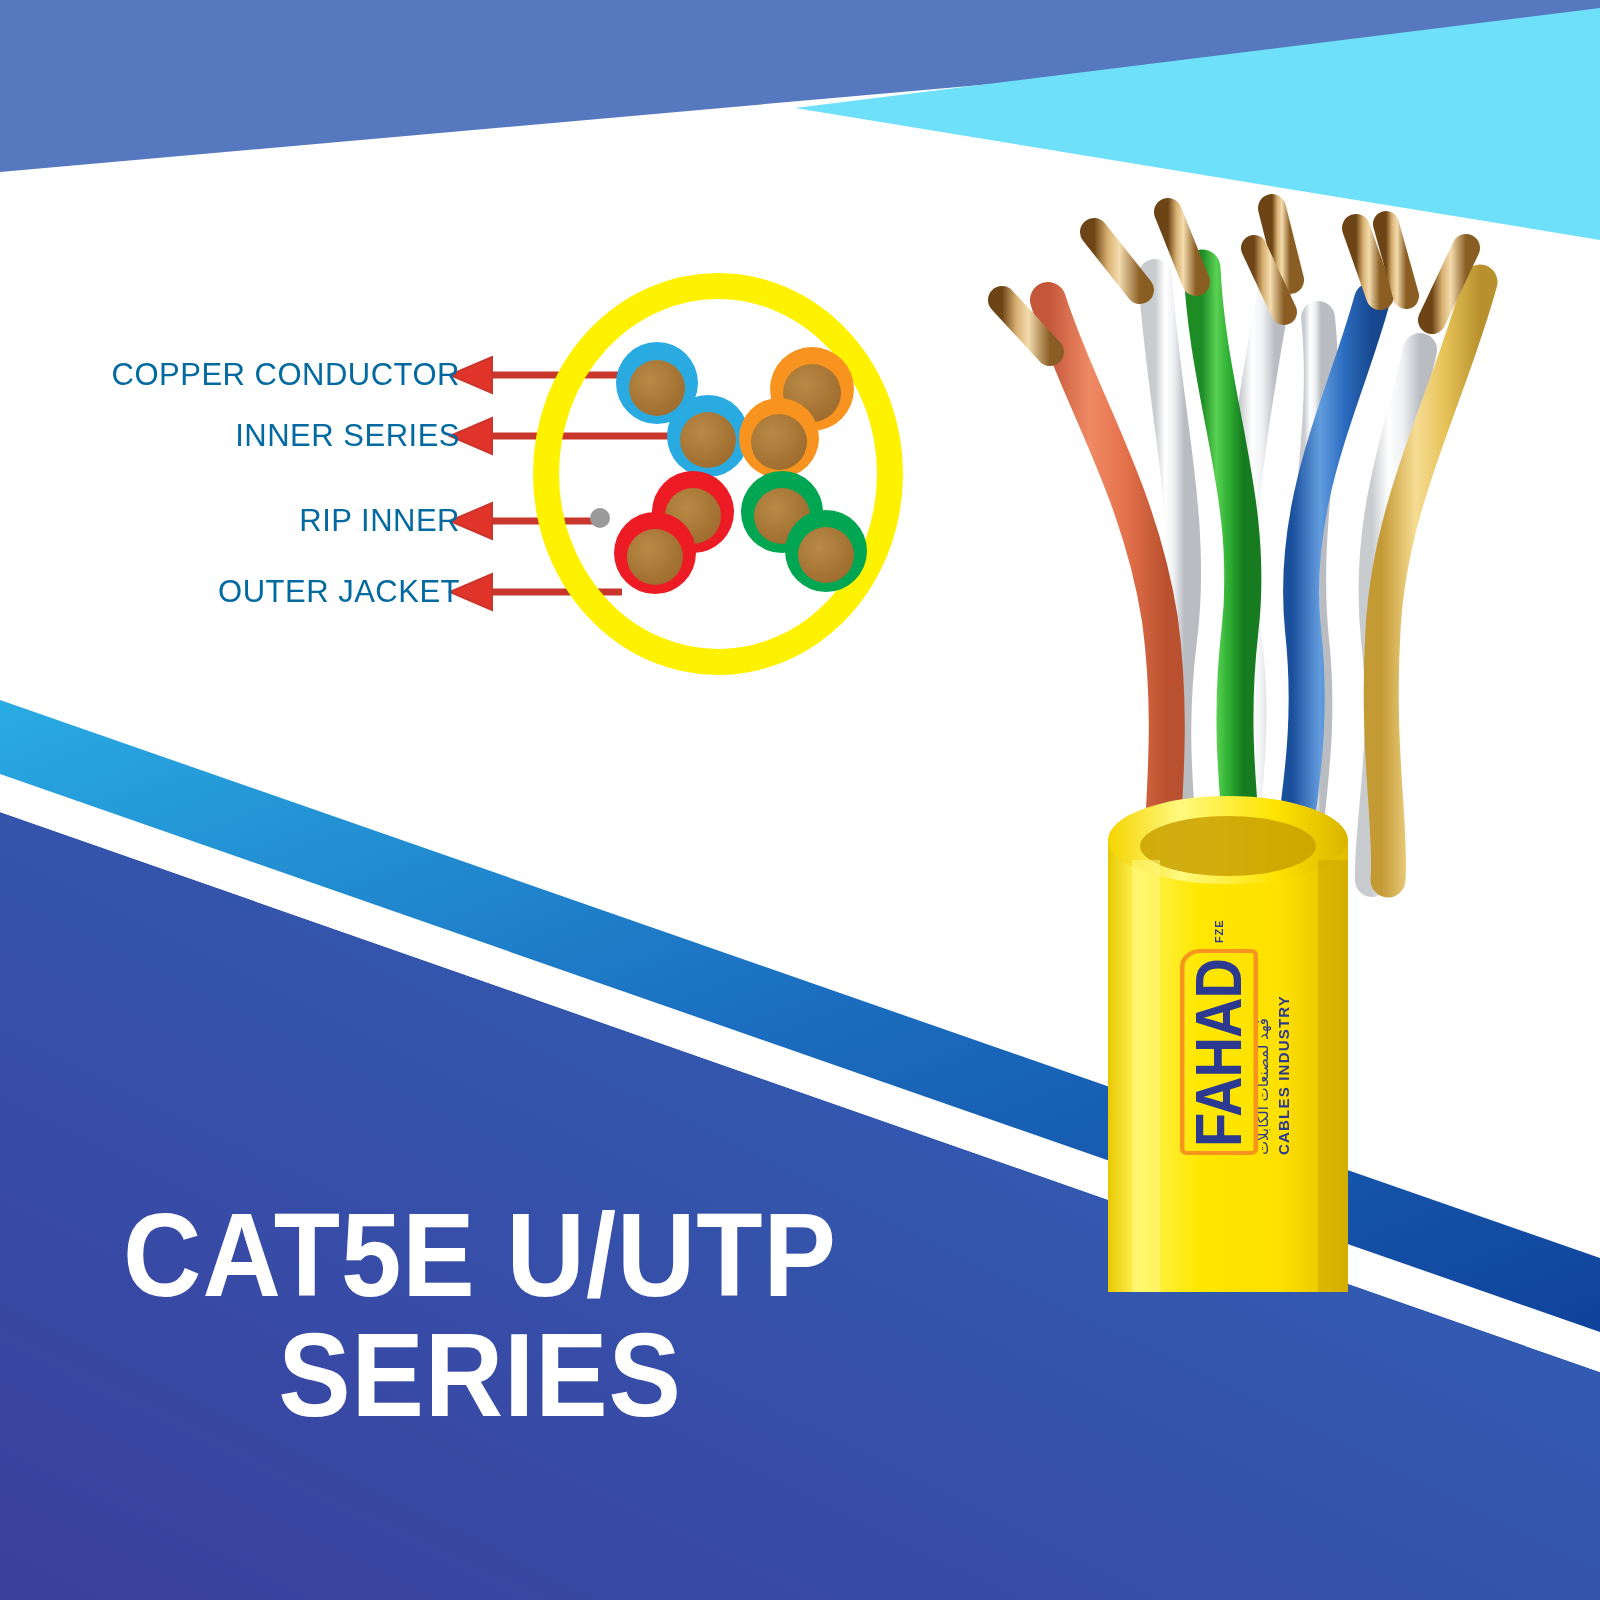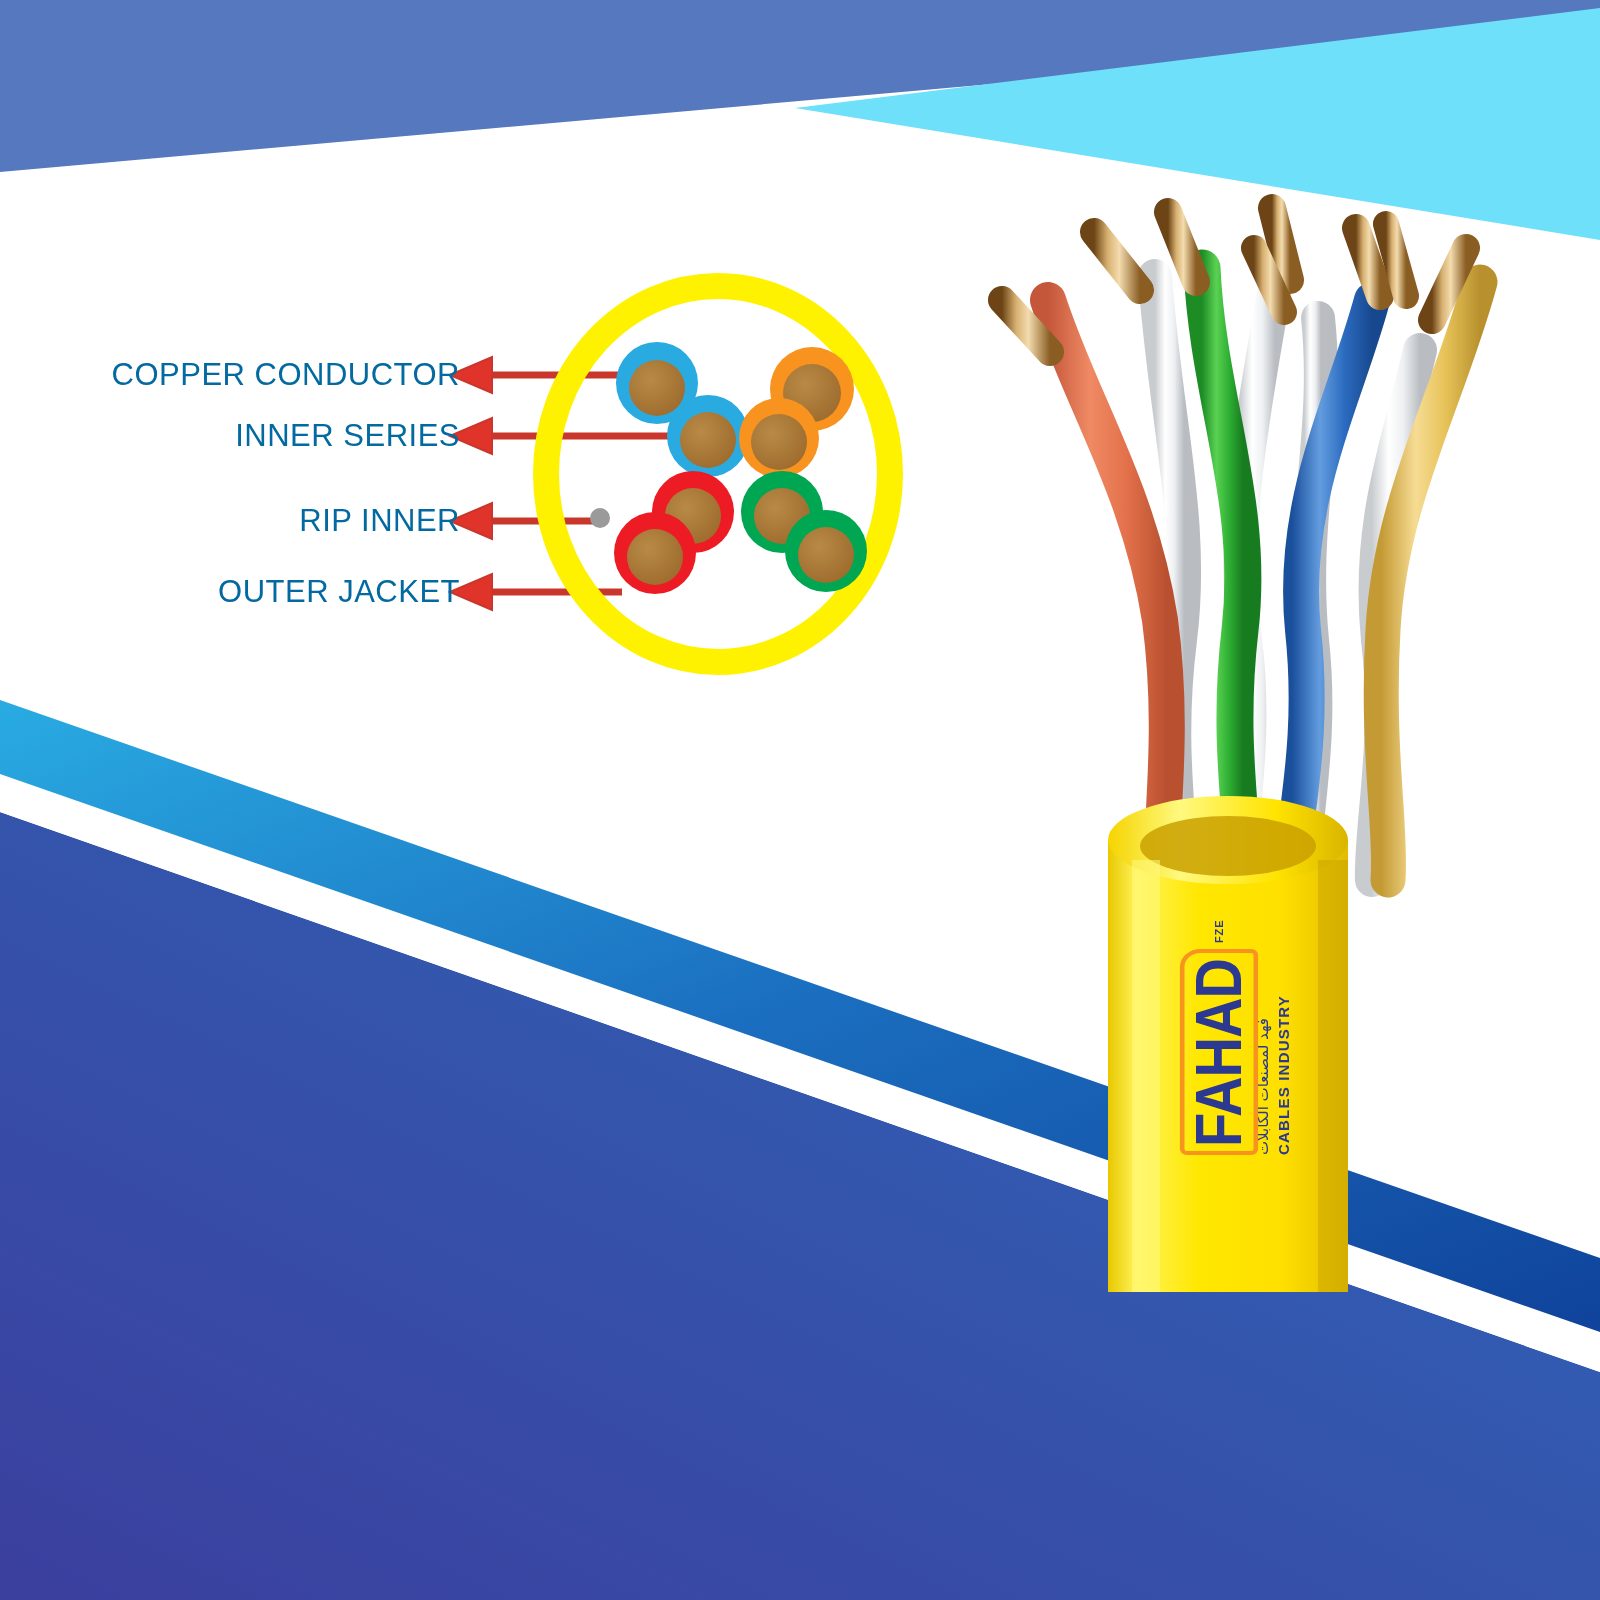--- a/index.html
+++ b/index.html
@@ -317,14 +317,18 @@
     <div class="logo-inner">
       <div class="logo-main">
         <span class="logo-word" style="border:4px solid #F7941E;border-radius:6px 18px 6px 6px;">FAHAD</span>
         <span class="logo-fze">FZE</span>
       </div>
       <div class="logo-arabic">فهد لمصنعات الكابلات</div>
       <div class="logo-sub">CABLES INDUSTRY</div>
     </div>
   </div>
 
+  <div class="title-wrap">
+    <div class="title-line title-1">CAT5E U/UTP</div>
+    <div class="title-line title-2">SERIES</div>
+  </div>
 
 </div>
 
 </body></html>

